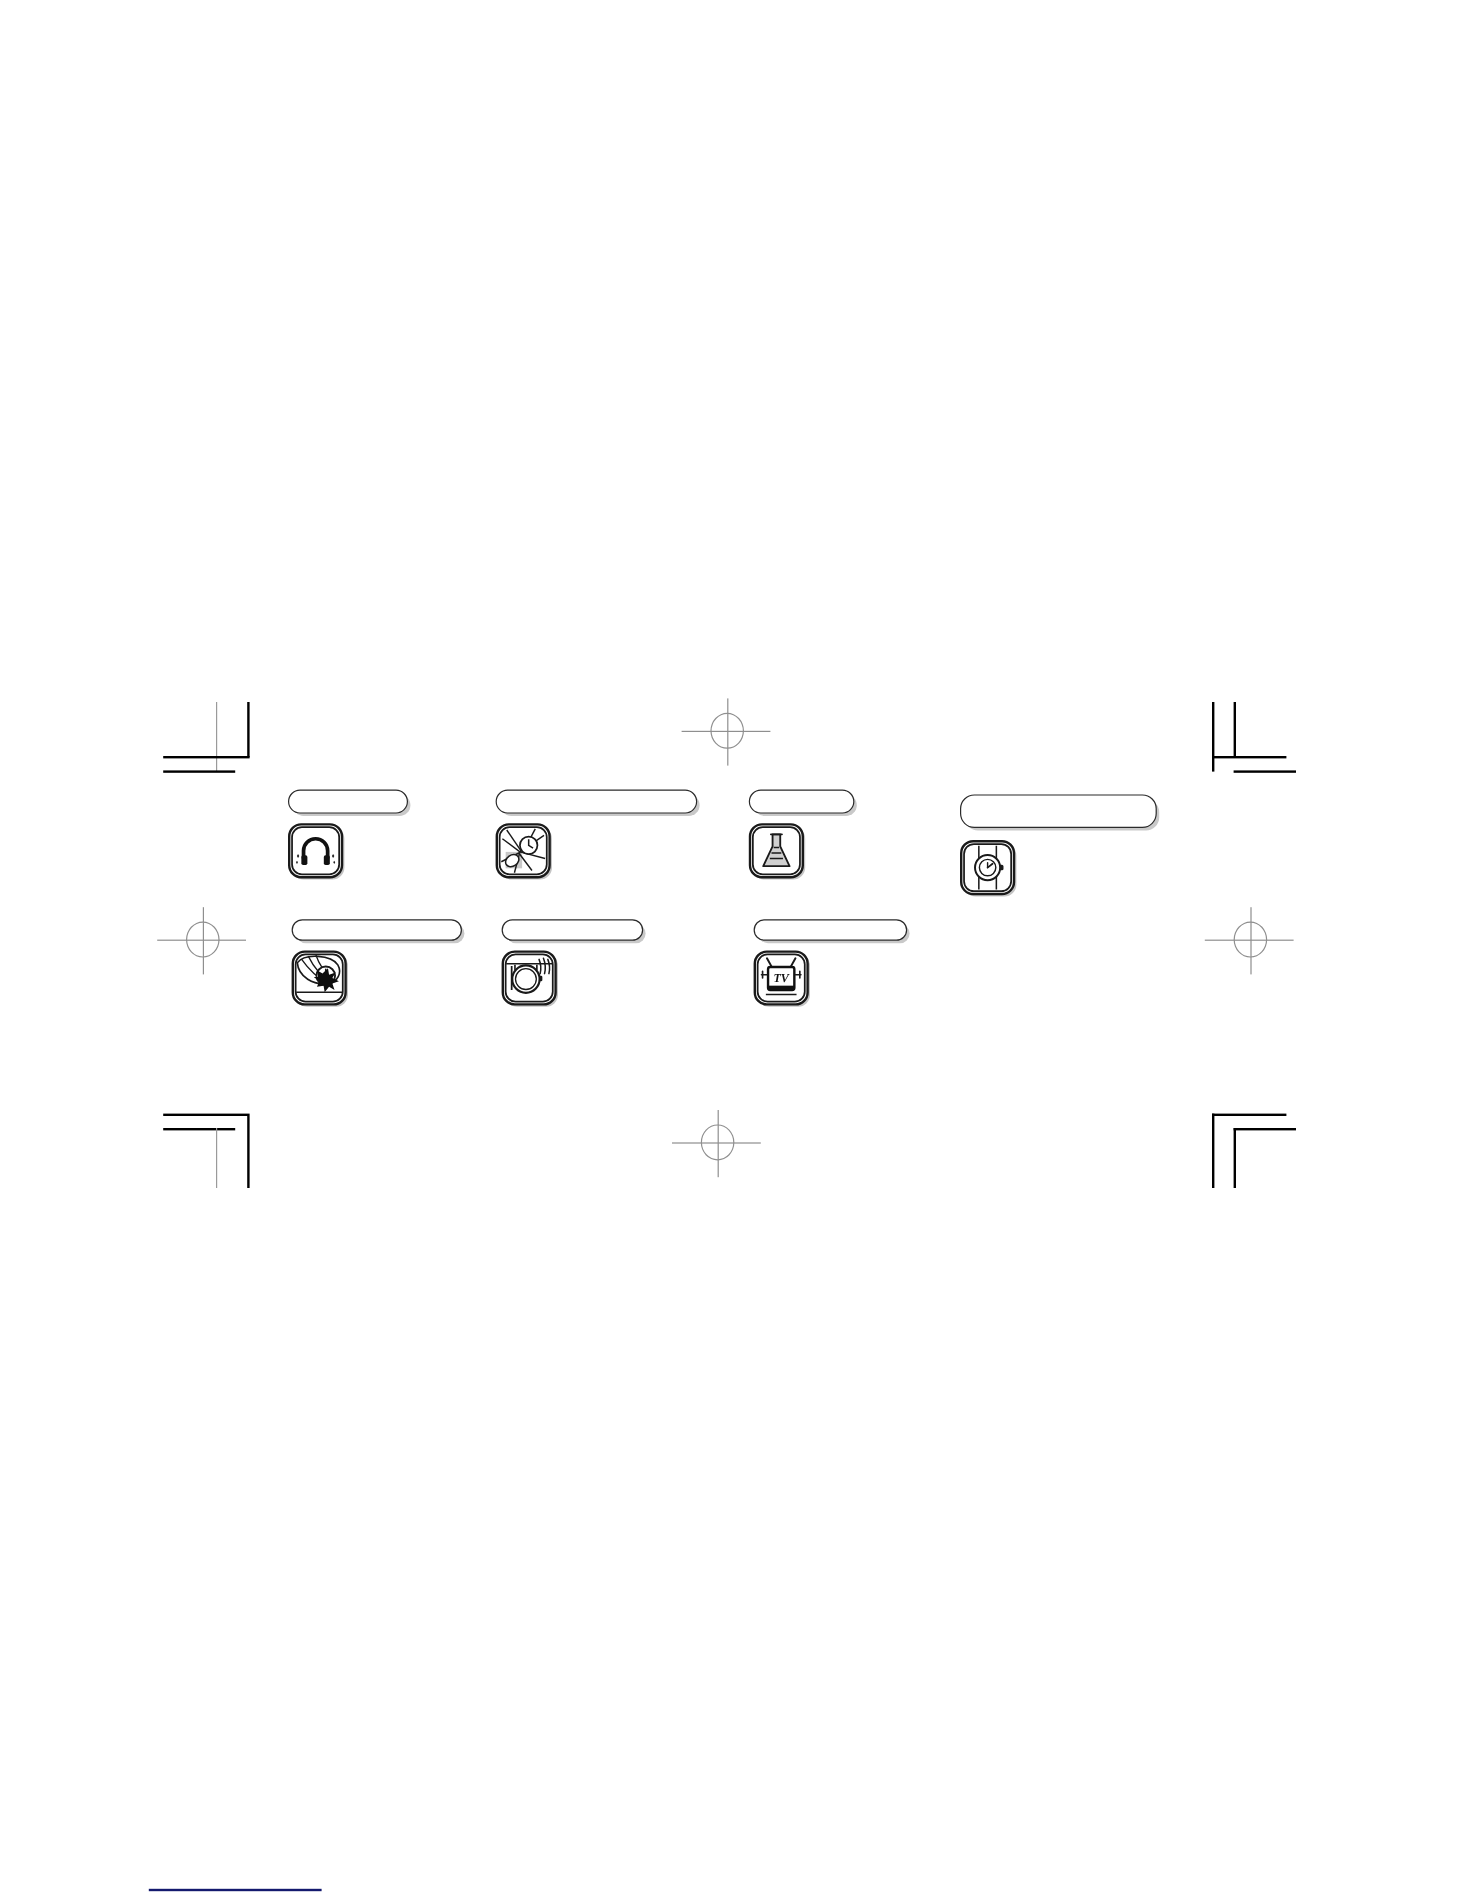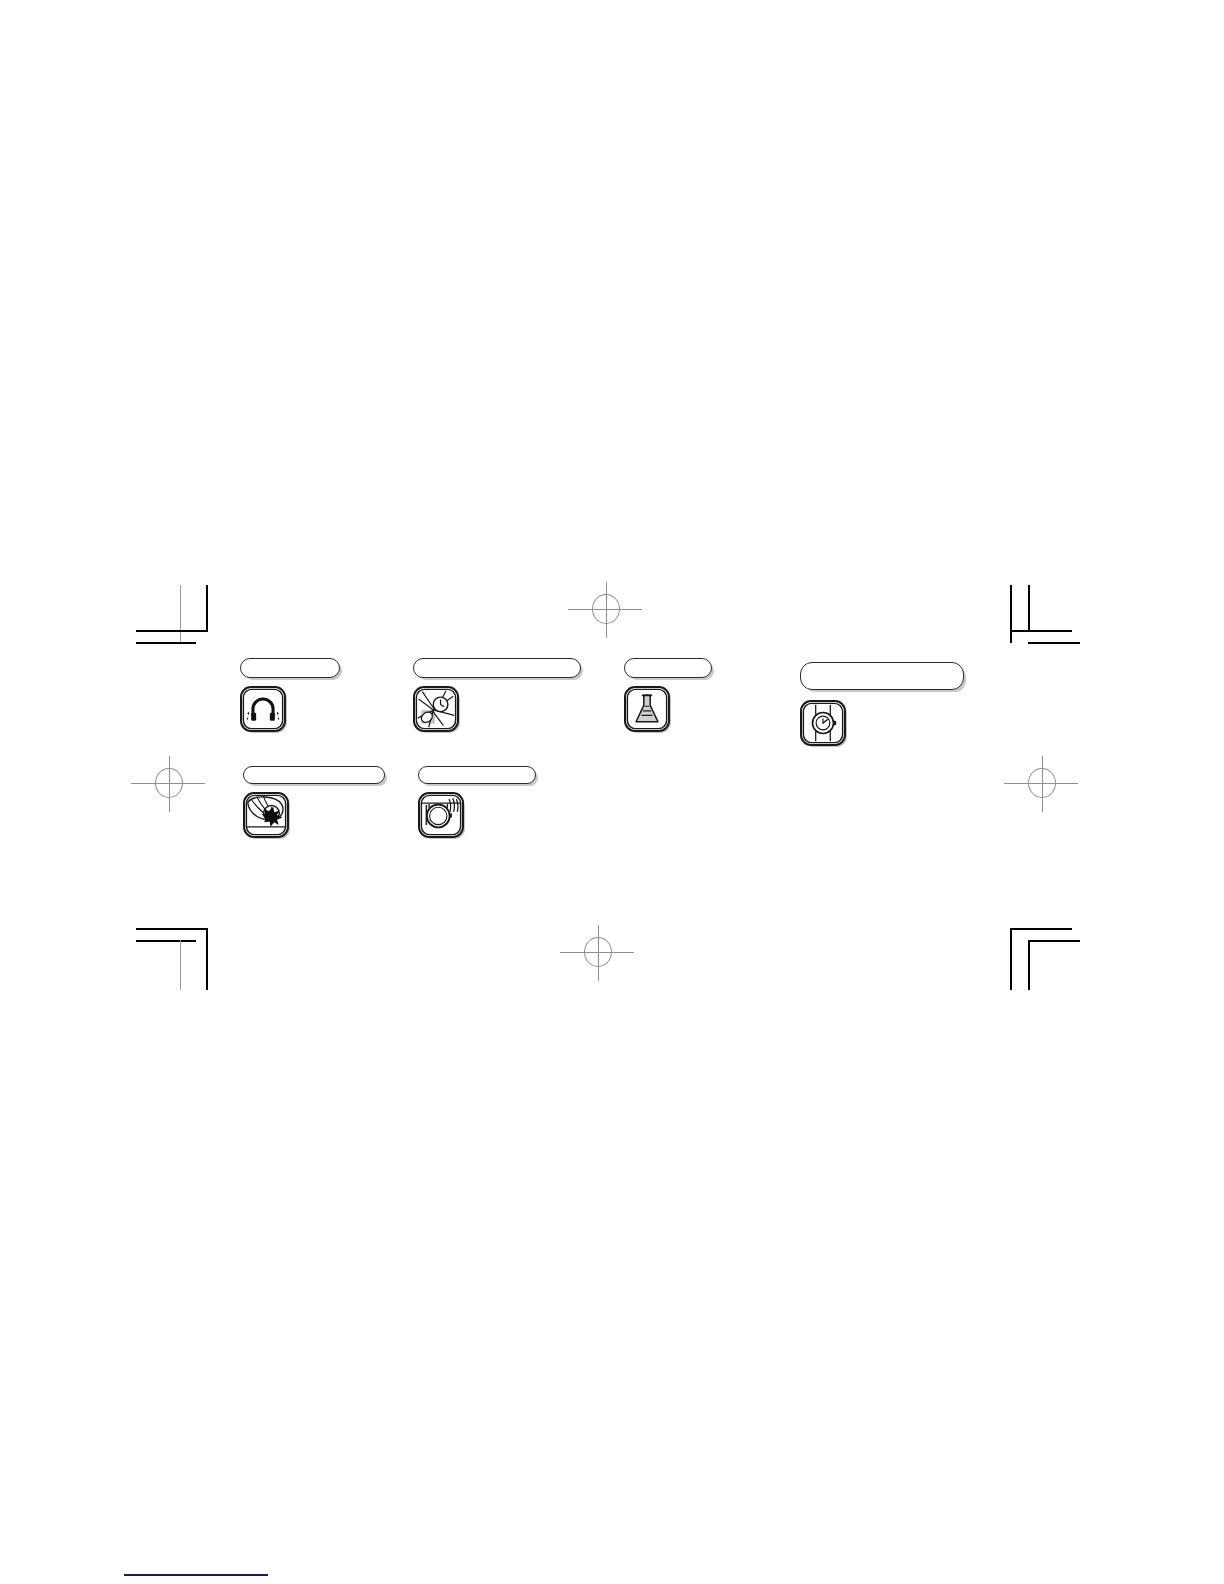--- a/index.html
+++ b/index.html
@@ -292,16 +292,38 @@
         <g stroke="#1a1a1a" stroke-width="1.4" fill="none" stroke-linecap="round">
           <path d="M32 6 C34 11 34 15 33 19"></path>
           <path d="M36 5 C38 10 38 15 37 19"></path>
           <path d="M40 6 C42 11 42 15 41 19"></path>
         </g>
         <path d="M2 10 L44 10" stroke="#1a1a1a" stroke-width="1.2"></path>
       </svg>
     </div>
   </div>
 
+  <div class="feature" style="left:628px; top:766px;">
+    <div class="label-pill" style="width:128px; height:18px;"></div>
+    <div class="icon-tile">
+      <svg viewBox="0 0 46 46" xmlns="http://www.w3.org/2000/svg">
+        <rect x="1.5" y="1.5" width="43" height="43" rx="9" fill="#ffffff" stroke="#1a1a1a" stroke-width="1.6"></rect>
+        <g stroke="#1a1a1a" stroke-width="1.8" stroke-linecap="round" fill="none">
+          <path d="M15 14 L10 5"></path>
+          <path d="M31 14 L36 5"></path>
+        </g>
+        <rect x="11" y="13" width="24" height="21" rx="2" fill="#ffffff" stroke="#111111" stroke-width="2.2"></rect>
+        <rect x="11" y="30" width="24" height="4" fill="#111111"></rect>
+        <text x="23" y="27" font-family="Liberation Serif, serif" font-size="11" font-style="italic" font-weight="bold" fill="#111111" text-anchor="middle">TV</text>
+        <g stroke="#1a1a1a" stroke-width="1.5" stroke-linecap="round">
+          <path d="M5 20 L10 20"></path>
+          <path d="M36 20 L41 20"></path>
+          <path d="M6 17 L6 23"></path>
+          <path d="M40 17 L40 23"></path>
+        </g>
+        <path d="M9 38 L37 38" stroke="#1a1a1a" stroke-width="1.3"></path>
+      </svg>
+    </div>
+  </div>
 
   <div class="bottom-rule" style="left:124px; top:1574px; width:144px;"></div>
 
 </div>
 
 </body></html>

